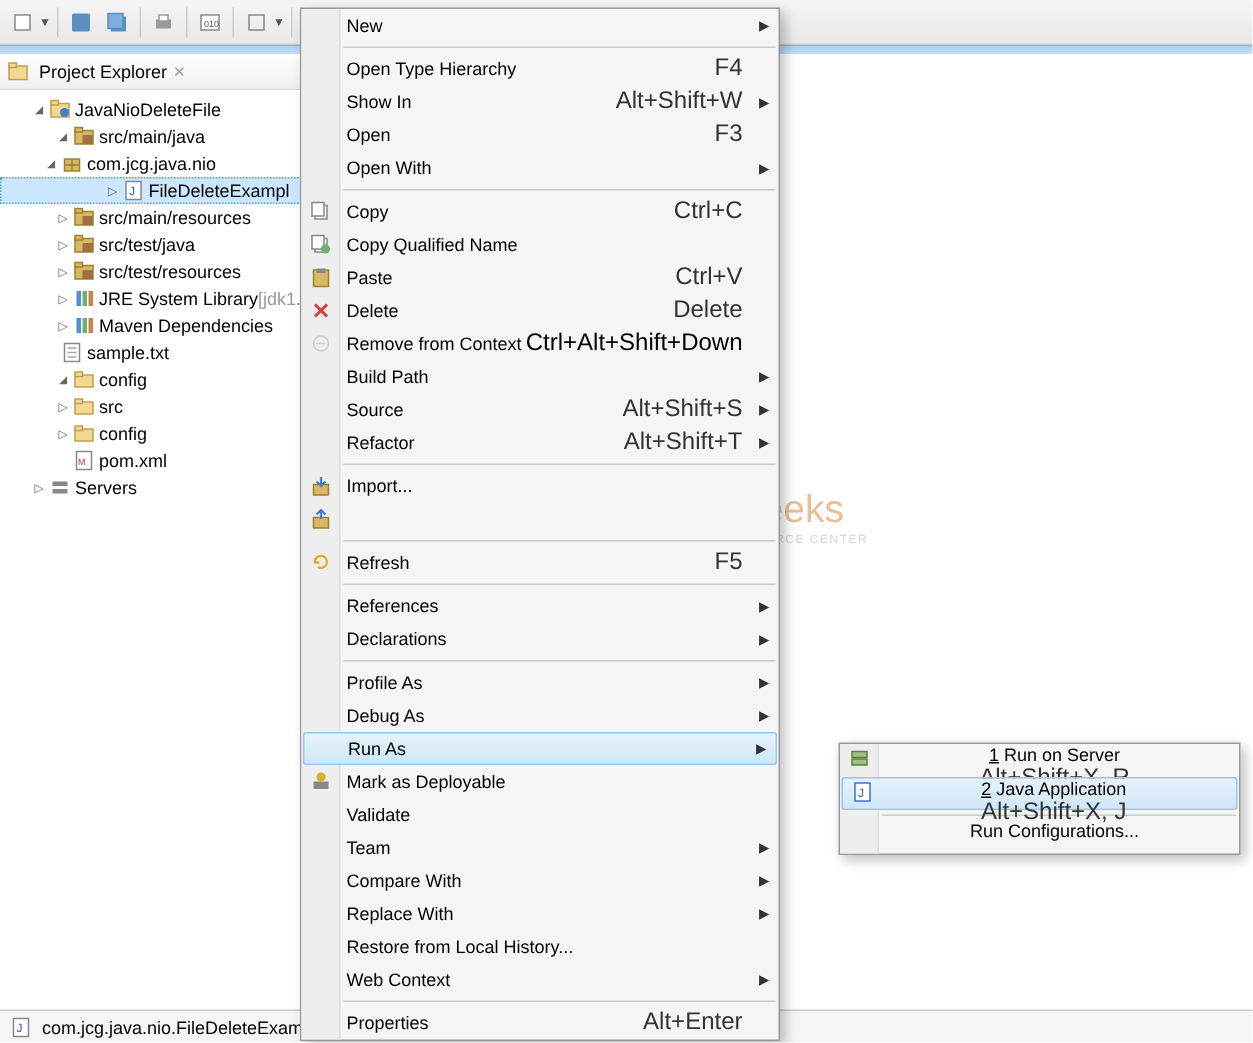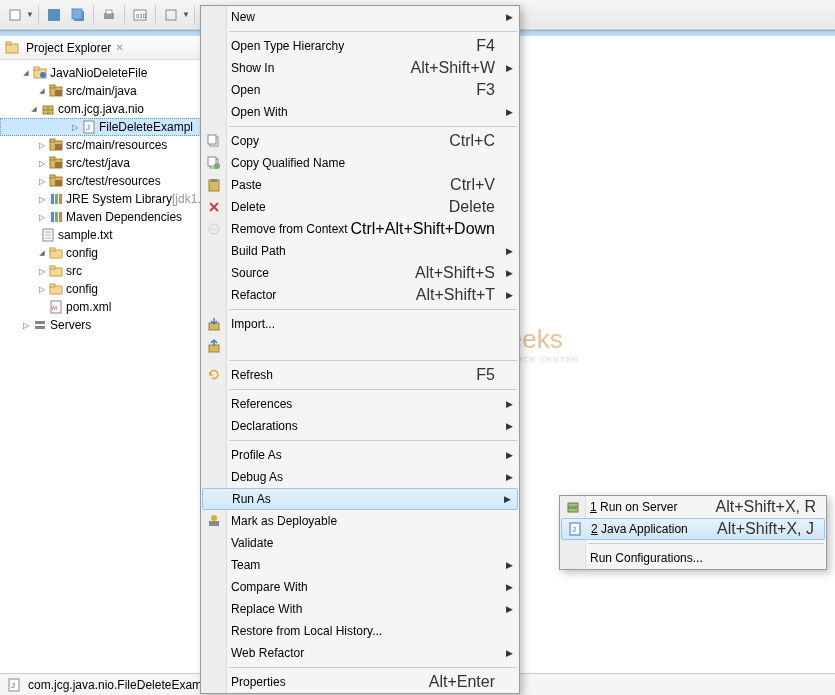--- a/index.html
+++ b/index.html
@@ -55,21 +55,21 @@
     .menu-arrow { position: absolute; right: 6px; font-size: 9px; color: #333; }
     .menu-sep { height: 1px; background: #ccc; margin: 3px 2px 3px 28px; }
     .menu-disabled .menu-label, .menu-disabled .menu-shortcut { color: #000000; }
     
     .submenu {
       position: absolute; left: 559px; top: 495px; width: 268px;
       background: #f5f5f5; border: 1px solid #999; box-shadow: 3px 3px 8px rgba(0,0,0,0.25);
       z-index: 101;
     }
     .submenu .menu-left-strip { width: 26px; }
-    .submenu .menu-item { padding-left: 30px; padding-right: 10px; }
+    .submenu .menu-item { padding-left: 30px; padding-right: 10px; flex-direction: column; }
     .submenu .menu-item.highlighted { padding-left: 29px; }
     
     .underline { text-decoration: underline; }
     
     .status-bar {
       position: absolute; bottom: 0; left: 0; right: 0; height: 22px;
       background: #f5f5f5; border-top: 1px solid #ccc; display: flex; align-items: center; padding: 0 6px; gap: 4px;
     }
     
     .watermark {
@@ -506,21 +506,21 @@
       <span class="menu-arrow">▶</span>
     </div>
     <div class="menu-item">
       <span class="menu-label">Replace With</span>
       <span class="menu-arrow">▶</span>
     </div>
     <div class="menu-item">
       <span class="menu-label">Restore from Local History...</span>
     </div>
     <div class="menu-item">
-      <span class="menu-label">Web Refactor</span>
+      <span class="menu-label">Web Context</span>
       <span class="menu-arrow">▶</span>
     </div>
     <div class="menu-sep"></div>
     <div class="menu-item">
       <span class="menu-label">Properties</span>
       <span class="menu-shortcut">Alt+Enter</span>
     </div>
   </div>
 
 <div class="submenu" id="sub">

